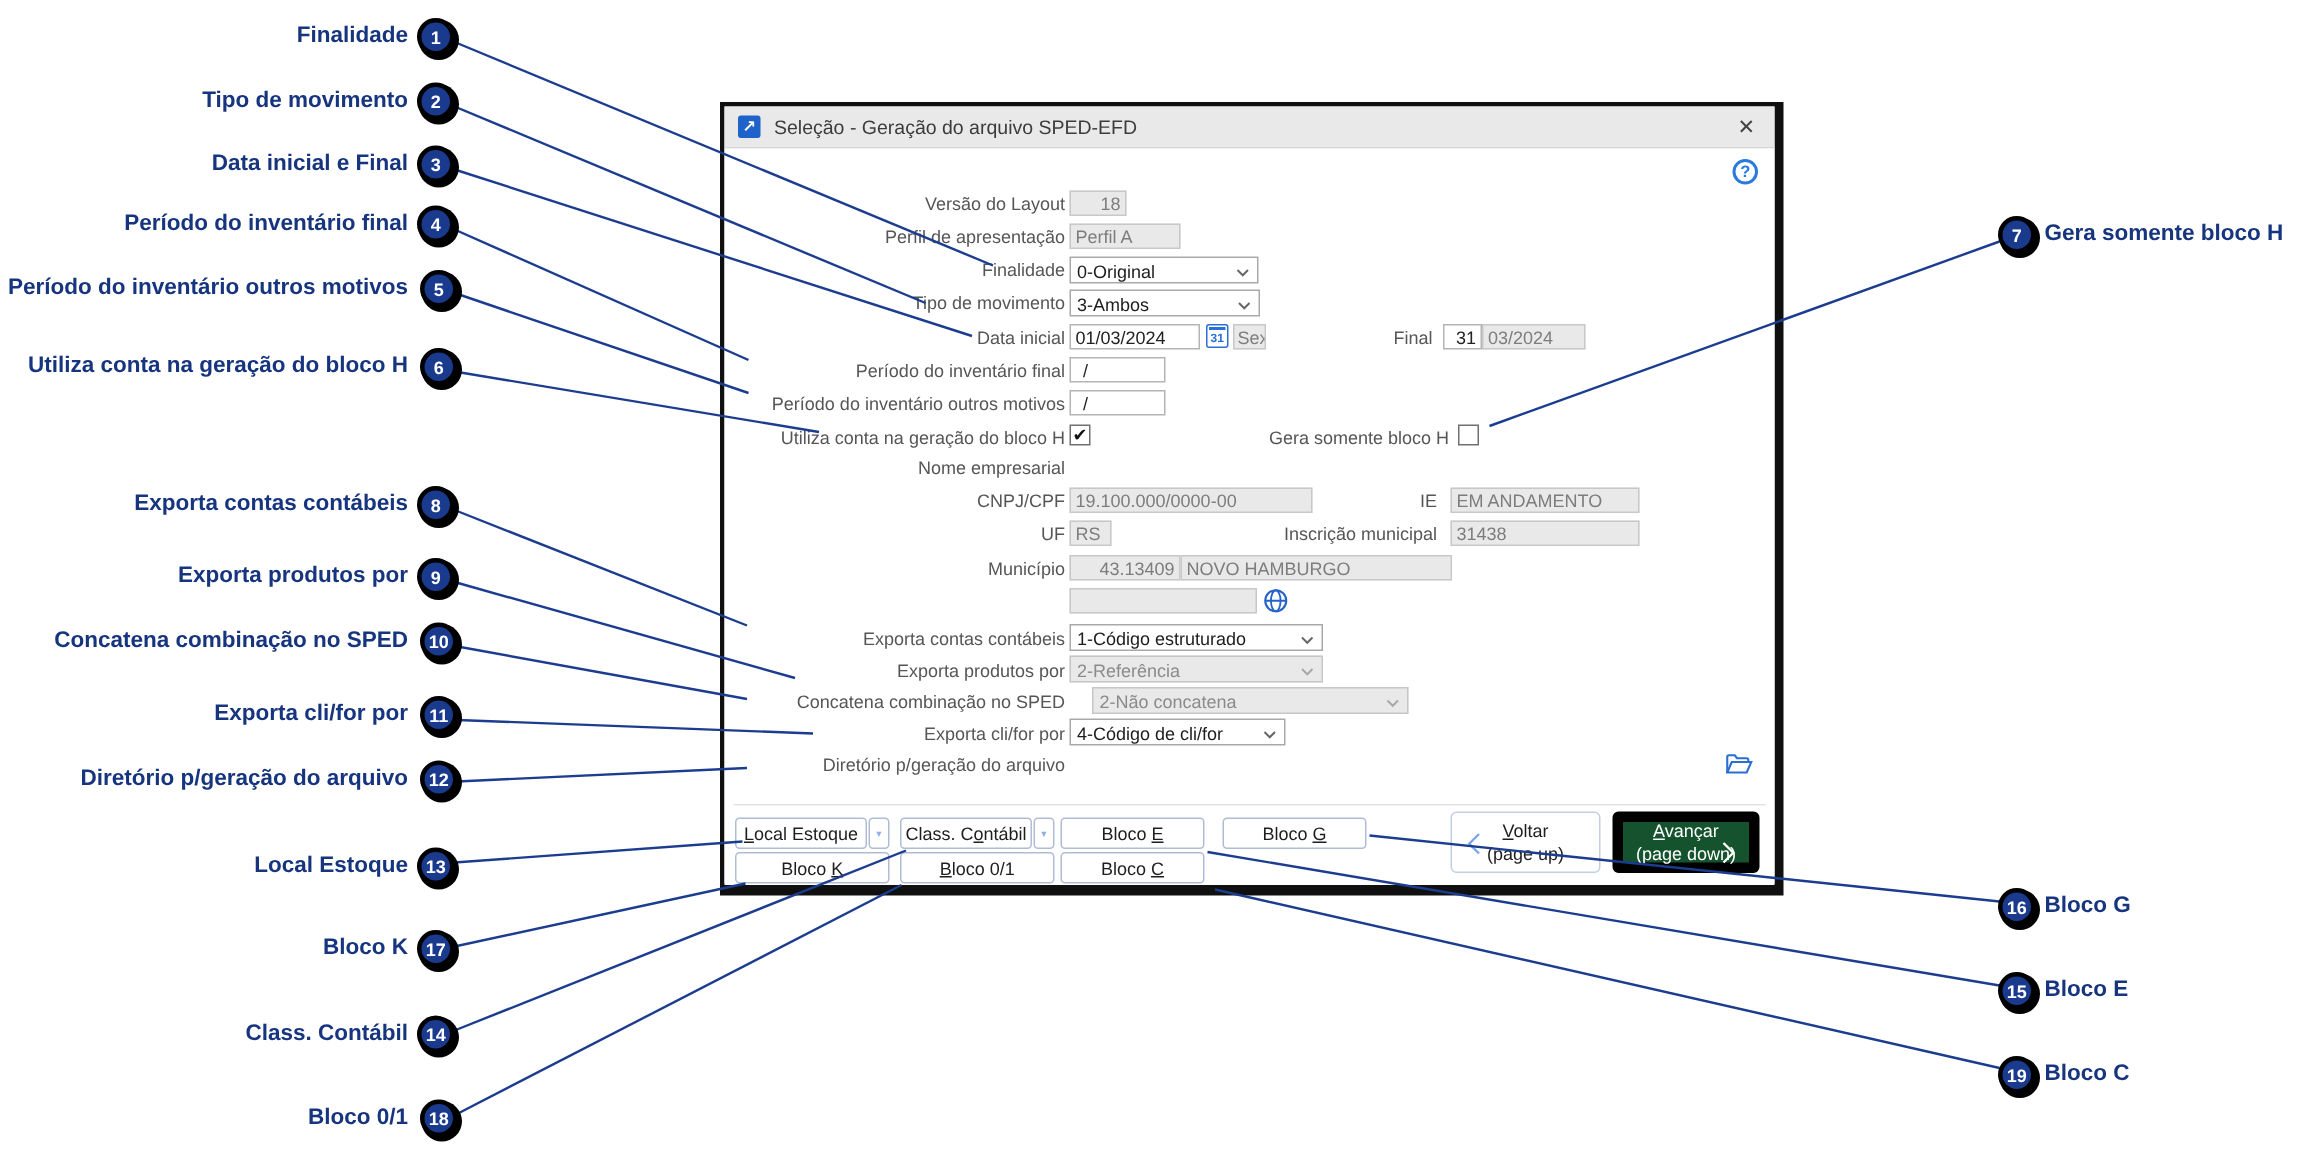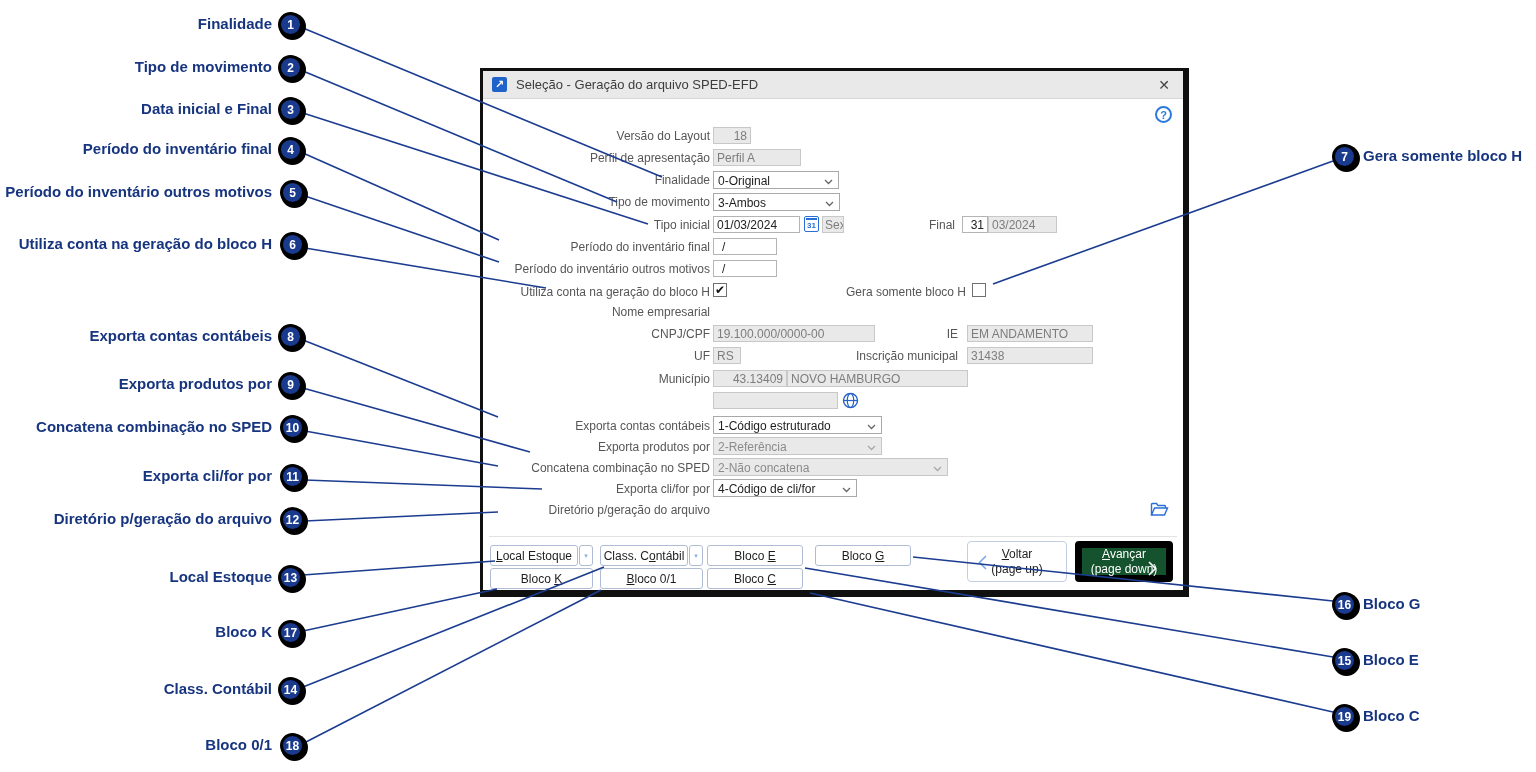--- a/index.html
+++ b/index.html
@@ -75,39 +75,39 @@
       <span class="title">Seleção - Geração do arquivo SPED-EFD</span>
       <span class="closex">✕</span>
     </div>
     <div class="dbody">
       <div class="help">?</div>
 
       <span class="flb" style="right:473px;top:30px">Versão do Layout</span>
       <div class="inp dis ralign" style="left:230px;top:28px;width:38px">18</div>
 
       <span class="flb" style="right:473px;top:52px">Perfil de apresentação</span>
-      <div class="inp dis" style="left:230px;top:50px;width:88px">Perfil A</div>
+      <div class="inp dis" style="left:230px;top:50px;width:74px">Perfil A</div>
 
       <span class="flb" style="right:473px;top:74px">Finalidade</span>
       <div class="sel" style="left:230px;top:72px;width:126px">
         <span>0-Original</span>
         <svg width="9" height="6">
             <polyline points="1,1 4.5,4.5 8,1" fill="none" stroke="#666" stroke-width="1.3"></polyline>
           </svg>
       </div>
 
       <span class="flb" style="right:473px;top:96px">Tipo de movimento</span>
       <div class="sel" style="left:230px;top:94px;width:127px">
         <span>3-Ambos</span>
         <svg width="9" height="6">
             <polyline points="1,1 4.5,4.5 8,1" fill="none" stroke="#666" stroke-width="1.3"></polyline>
           </svg>
       </div>
 
-      <span class="flb" style="right:473px;top:119px">Tipo inicial</span>
+      <span class="flb" style="right:473px;top:119px">Data inicial</span>
       <div class="inp" style="left:230px;top:117px;width:87px">01/03/2024</div>
       <div class="calicon" style="left:321px;top:117px">
         <div class="bar"></div>
           <div class="d">31</div>
       </div>
       <div class="inp dis" style="left:339px;top:117px;width:22px;padding-left:2px">Sex</div>
       <span class="flb" style="right:228px;top:119px">Final</span>
       <div class="inp ralign" style="left:479px;top:117px;width:26px">31</div>
       <div class="inp dis" style="left:505px;top:117px;width:69px">03/2024</div>
 
@@ -155,21 +155,21 @@
 
       <span class="flb" style="right:473px;top:341px">Exporta produtos por</span>
       <div class="sel dis" style="left:230px;top:338px;width:169px">
         <span>2-Referência</span>
         <svg width="9" height="6">
             <polyline points="1,1 4.5,4.5 8,1" fill="none" stroke="#a8a8a8" stroke-width="1.3"></polyline>
           </svg>
       </div>
 
       <span class="flb" style="right:473px;top:362px">Concatena combinação no SPED</span>
-      <div class="sel dis" style="left:230px;top:359px;width:235px">
+      <div class="sel dis" style="left:245px;top:359px;width:211px">
         <span>2-Não concatena</span>
         <svg width="9" height="6">
             <polyline points="1,1 4.5,4.5 8,1" fill="none" stroke="#a8a8a8" stroke-width="1.3"></polyline>
           </svg>
       </div>
 
       <span class="flb" style="right:473px;top:383px">Exporta cli/for por</span>
       <div class="sel" style="left:230px;top:380px;width:144px">
         <span>4-Código de cli/for</span>
         <svg width="9" height="6">

